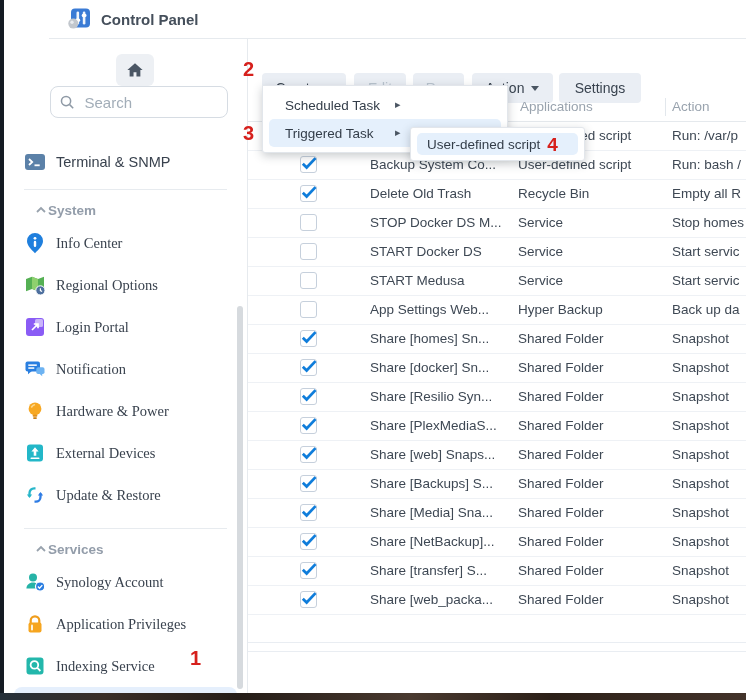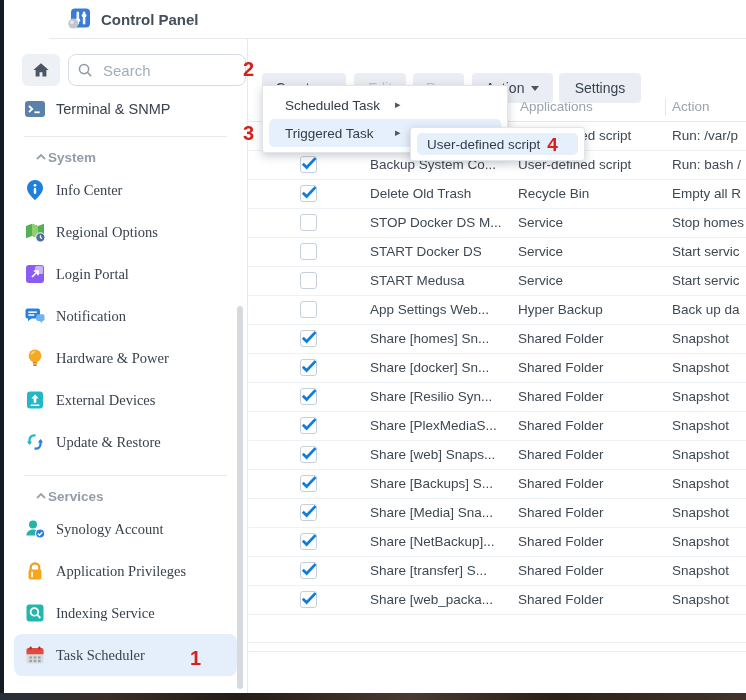--- a/index.html
+++ b/index.html
@@ -11,29 +11,29 @@
   
   .edge-left{position:absolute;left:0;top:0;width:4px;height:700px;background:#151b23;z-index:60;}
   .edge-bottom{position:absolute;left:0;bottom:0;width:746px;height:7px;z-index:60;
     background:linear-gradient(90deg,#25303a 0%,#3a2e27 14%,#241c17 32%,#4a3a30 55%,#2c2018 74%,#43332a 100%);}
   
   .titlebar{position:absolute;left:4px;top:0;width:742px;height:38px;background:#fff;border-bottom:1px solid #e6eaee;display:flex;align-items:center;z-index:5;margin-left:45px;}
   .titlebar .app-icon{margin-left:18px;width:24px;height:24px;display:inline-flex;}
   .titlebar .app-title{margin-left:10px;font-size:15px;font-weight:700;color:#454f5b;}
   
   .sidebar{position:absolute;left:4px;top:39px;width:244px;height:654px;background:#fff;border-right:1px solid #e6eaee;box-sizing:border-box;}
-  .side-top{display:flex;align-items:flex-start;padding:15px 0 0 18px;}
+  .side-top{display:flex;align-items:center;padding:15px 0 0 18px;flex-direction:column;}
   .home-btn{width:38px;height:32px;background:#edf0f4;border-radius:6px;display:flex;align-items:center;justify-content:center;}
   .home-btn svg{width:20px;height:20px;}
   .search-box{margin-left:8px;width:160px;height:30px;border:1px solid #d6dce3;border-radius:8px;background:#fff;display:flex;align-items:center;padding:0 8px;}
   .search-box svg{width:17px;height:17px;flex:0 0 auto;}
   .search-box input{border:0;outline:0;margin-left:7px;width:120px;font-size:15px;color:#39424e;background:transparent;font-family:"Liberation Sans",sans-serif;}
   .search-box input::placeholder{color:#a2adb8;}
   .side-item{display:flex;align-items:center;height:30px;padding-left:20px;cursor:pointer;}
-  .side-item.standalone{margin-top:8px;}
+  .side-item.standalone{margin-top:29px;}
   .side-item .sicon{width:22px;height:22px;display:inline-flex;flex:0 0 auto;}
   .side-item .slabel{margin-left:10px;font-size:14.5px;color:#39424e;white-space:nowrap;}
   .side-divider{height:1px;background:#e7ebef;margin:12px 20px 0 20px;}
   .section-head{display:flex;align-items:center;height:24px;margin-top:8px;padding-left:30px;color:#939daa;}
   .section-head svg{width:14px;height:14px;}
   .section-head .shlabel{font-size:13.5px;font-weight:700;}
   .section-items .side-item{height:42px;padding-left:0;margin:0 10px;border-radius:8px;font-family:Liberation Serif, serif;}
   .section-items .side-item .sicon{margin-left:10px;}
   .side-item.selected{background:#e5effc;}
   .ann{position:absolute;color:#d6201c;font-size:20px;font-weight:700;z-index:80;line-height:20px;}

